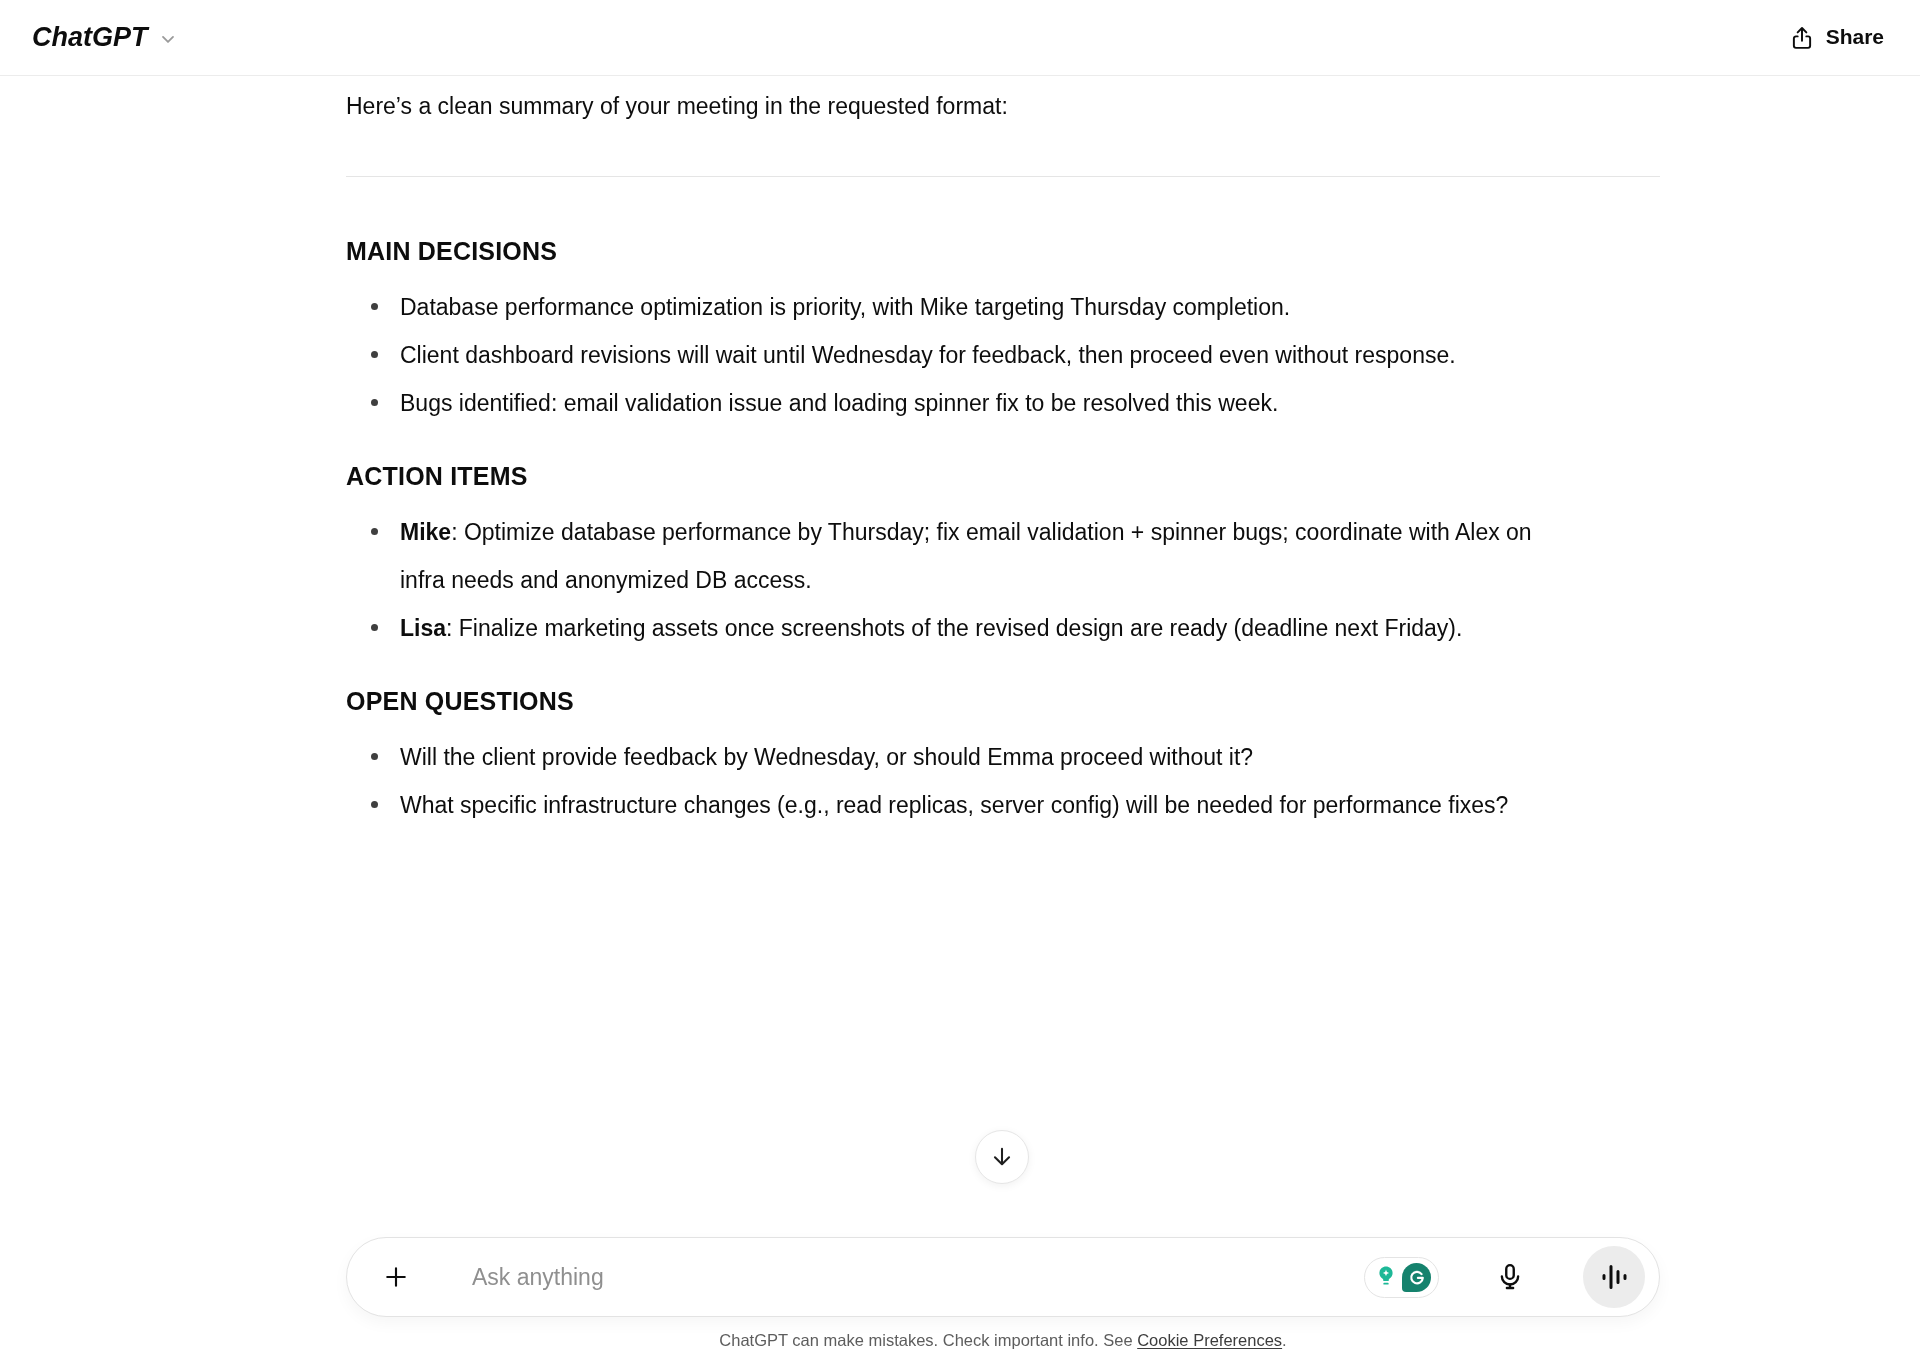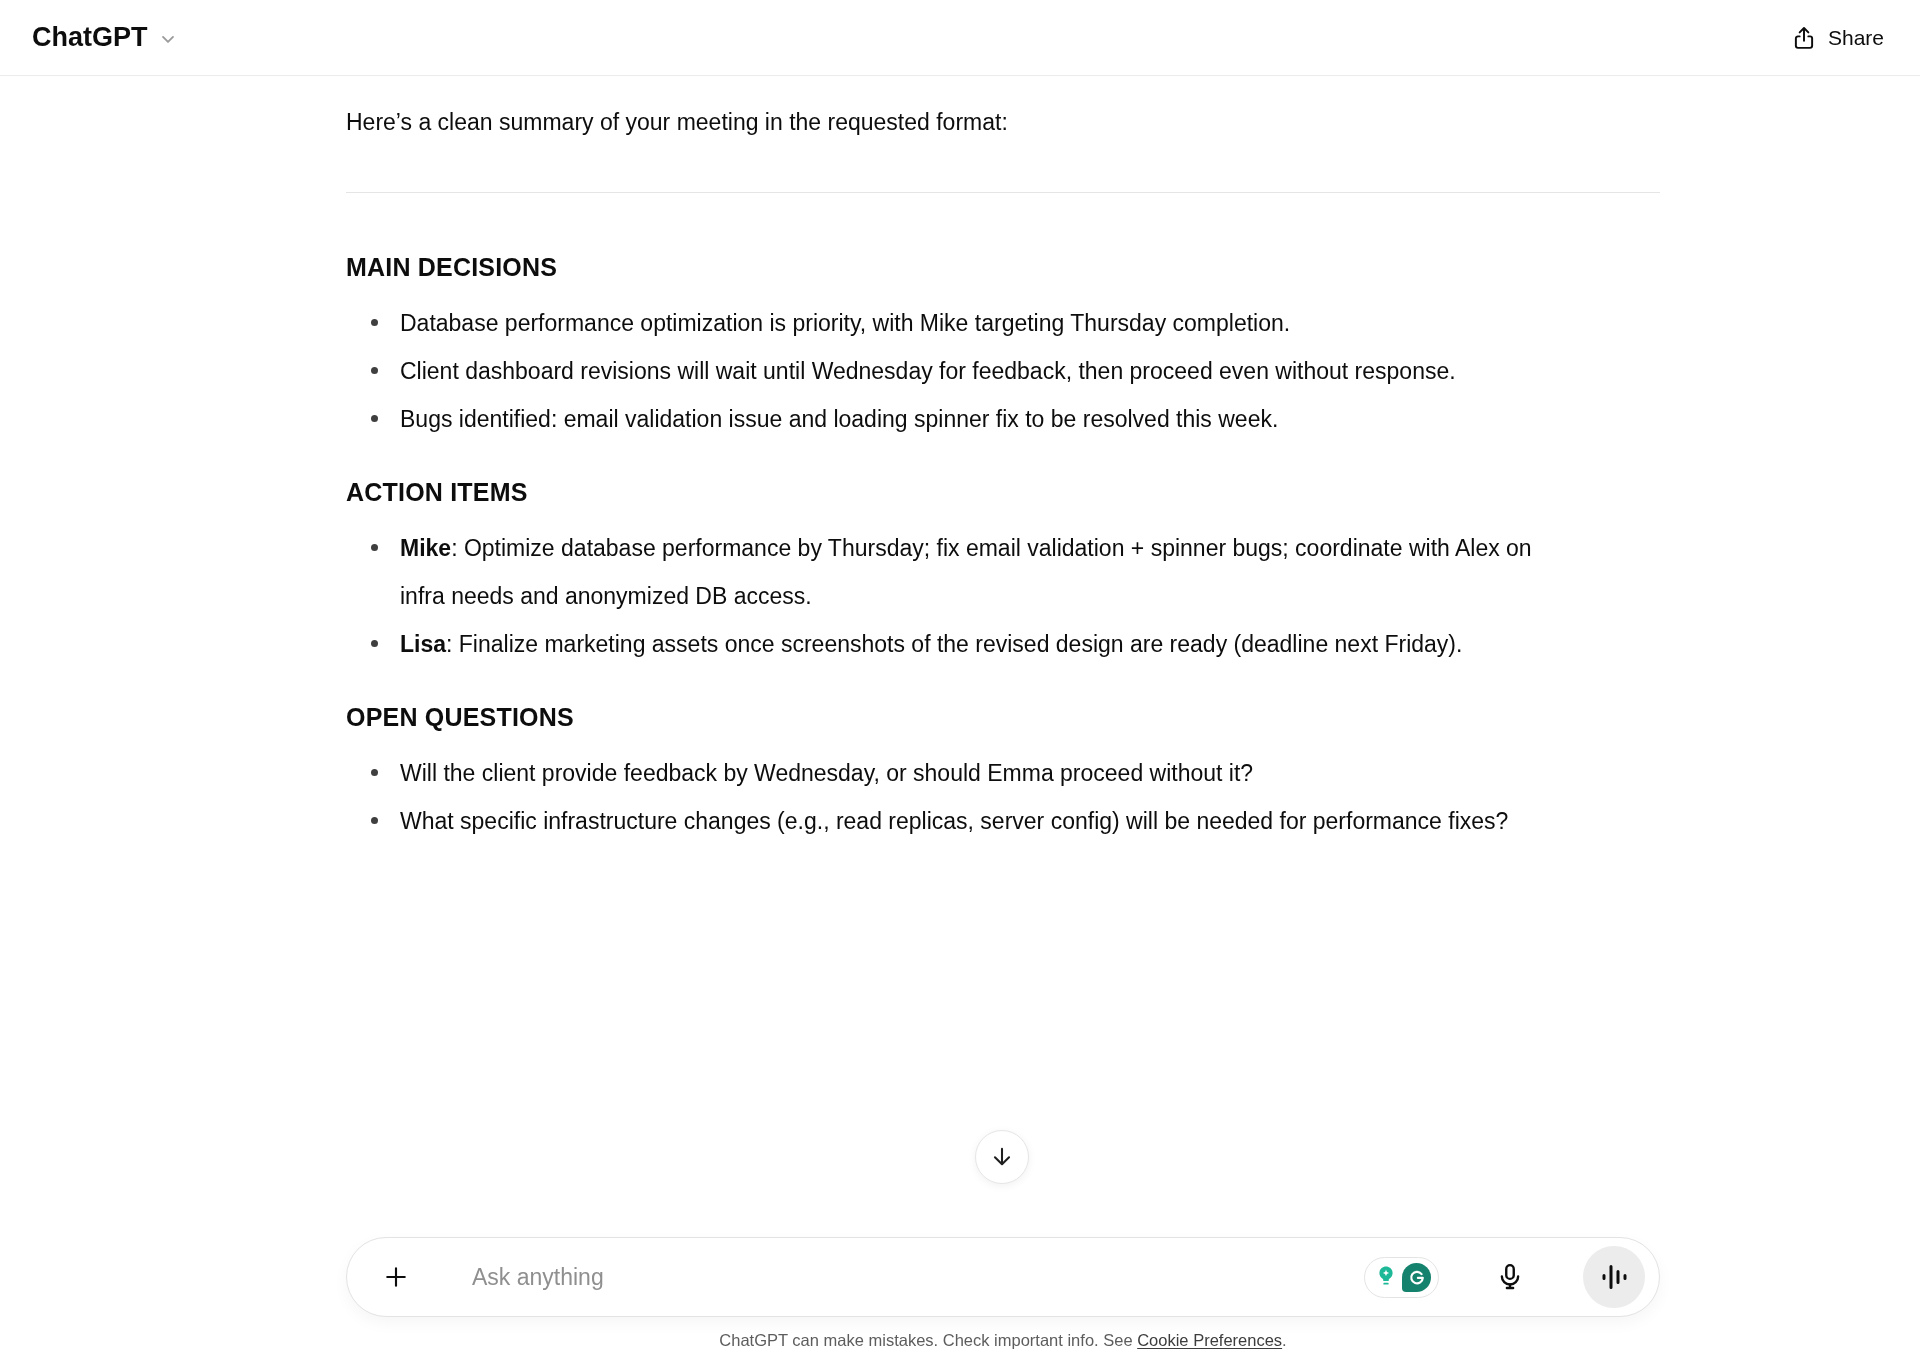--- a/index.html
+++ b/index.html
@@ -19,32 +19,32 @@
     position: absolute; top: 0; left: 0; right: 0; height: 76px;
     display: flex; align-items: center; justify-content: space-between;
     padding: 0 26px 0 22px;
     background: #fff;
     border-bottom: 1px solid #ececec;
     z-index: 5;
   }
   .brand {
     display: flex; align-items: center; gap: 10px;
     background: none; border: none; padding: 8px 10px; border-radius: 10px;
-    font-size: 27px; font-weight: 600; color: #0d0d0d;
+    font-size: 27px; font-weight: 600; color: #0d0d0d; font-style: italic;
   }
   .brand svg { margin-top: 3px; }
   .share {
-    display: flex; align-items: center; gap: 11px;
+    display: flex; gap: 11px;
     background: none; border: none; padding: 8px 10px; border-radius: 10px;
-    font-size: 21px; font-weight: 400; color: #0d0d0d;
+    font-size: 21px; font-weight: 700; color: #0d0d0d;
   }
 
   
   .content {
-    position: absolute; top: 76px; left: 346px; width: 1314px;
+    position: absolute; top: 60px; left: 346px; width: 1314px;
   }
   .intro { margin: 32px 0 0; font-size: 23px; line-height: 28px; }
   .divider { border: none; border-top: 1px solid #e5e5e5; margin: 56px 0 0; height: 0; }
   .sec-heading { font-size: 25px; line-height: 32px; font-weight: 700; margin: 33px 0 0; letter-spacing: .2px; }
   #sections > h3:first-child { margin-top: 58px; }
   .sec-list {
     list-style: none; margin: 16px 0 0; padding: 0 0 0 54px;
     max-width: 1214px; font-size: 23px; line-height: 48px;
   }
   .sec-list li { position: relative; }

